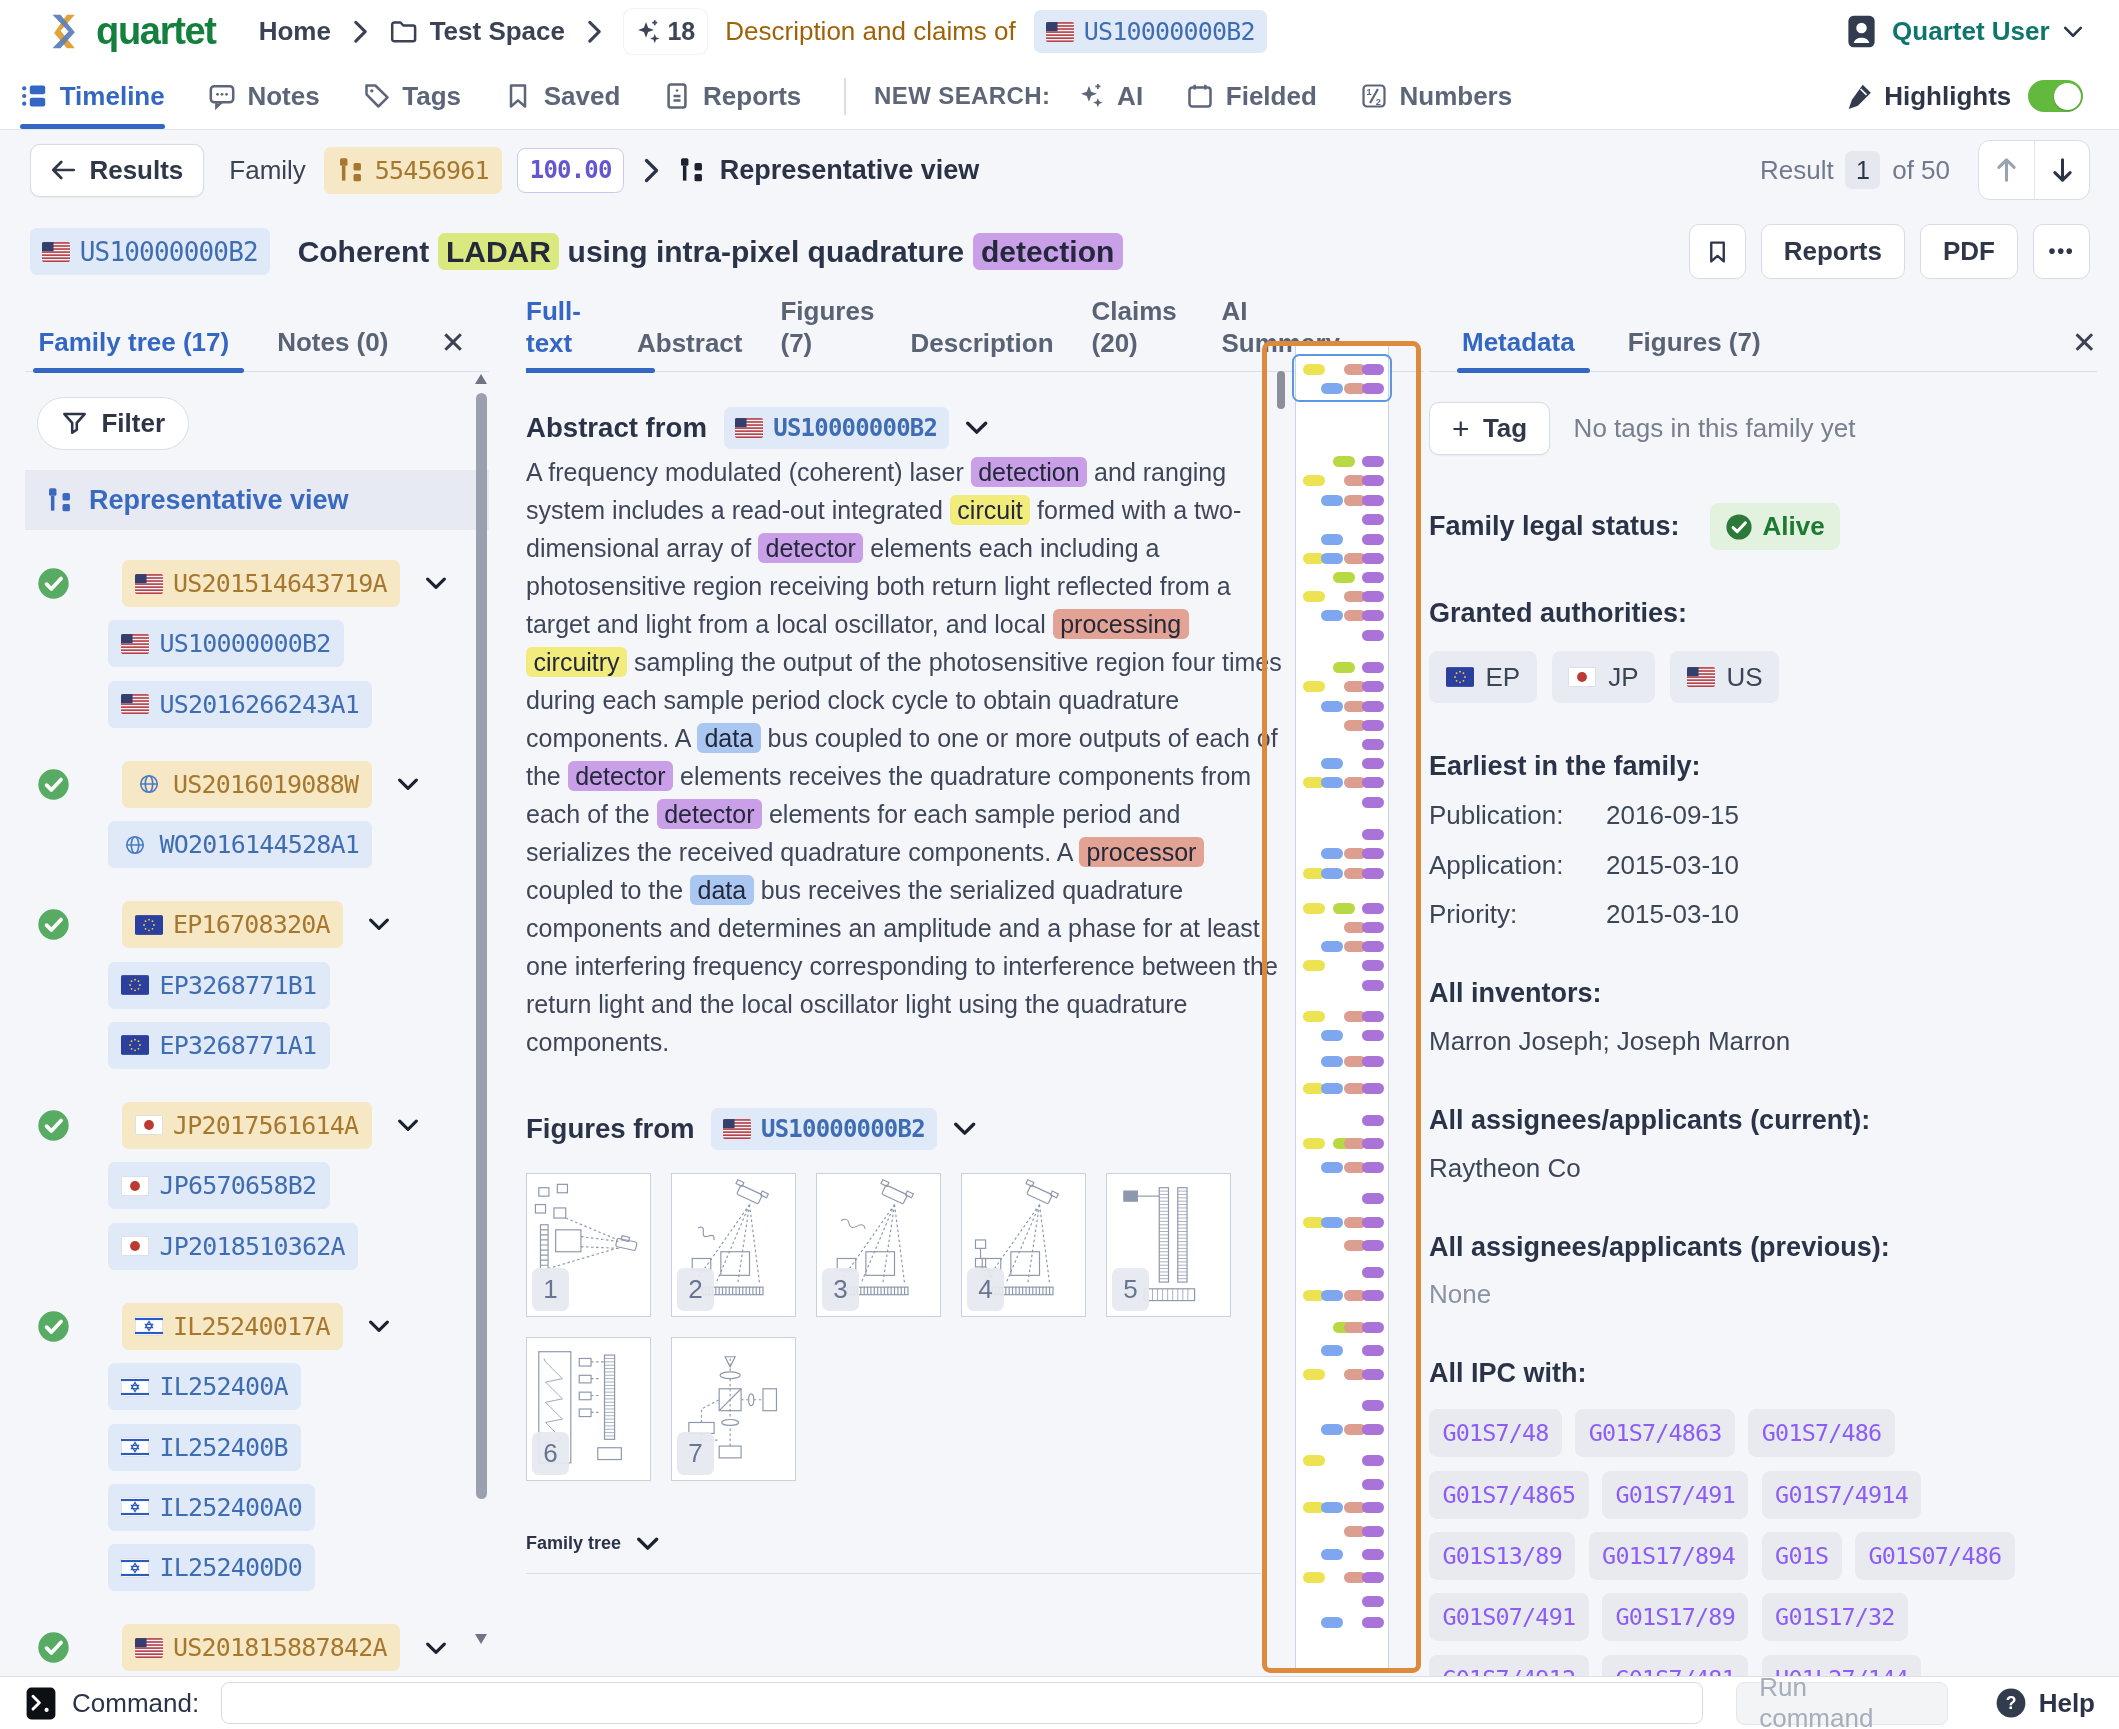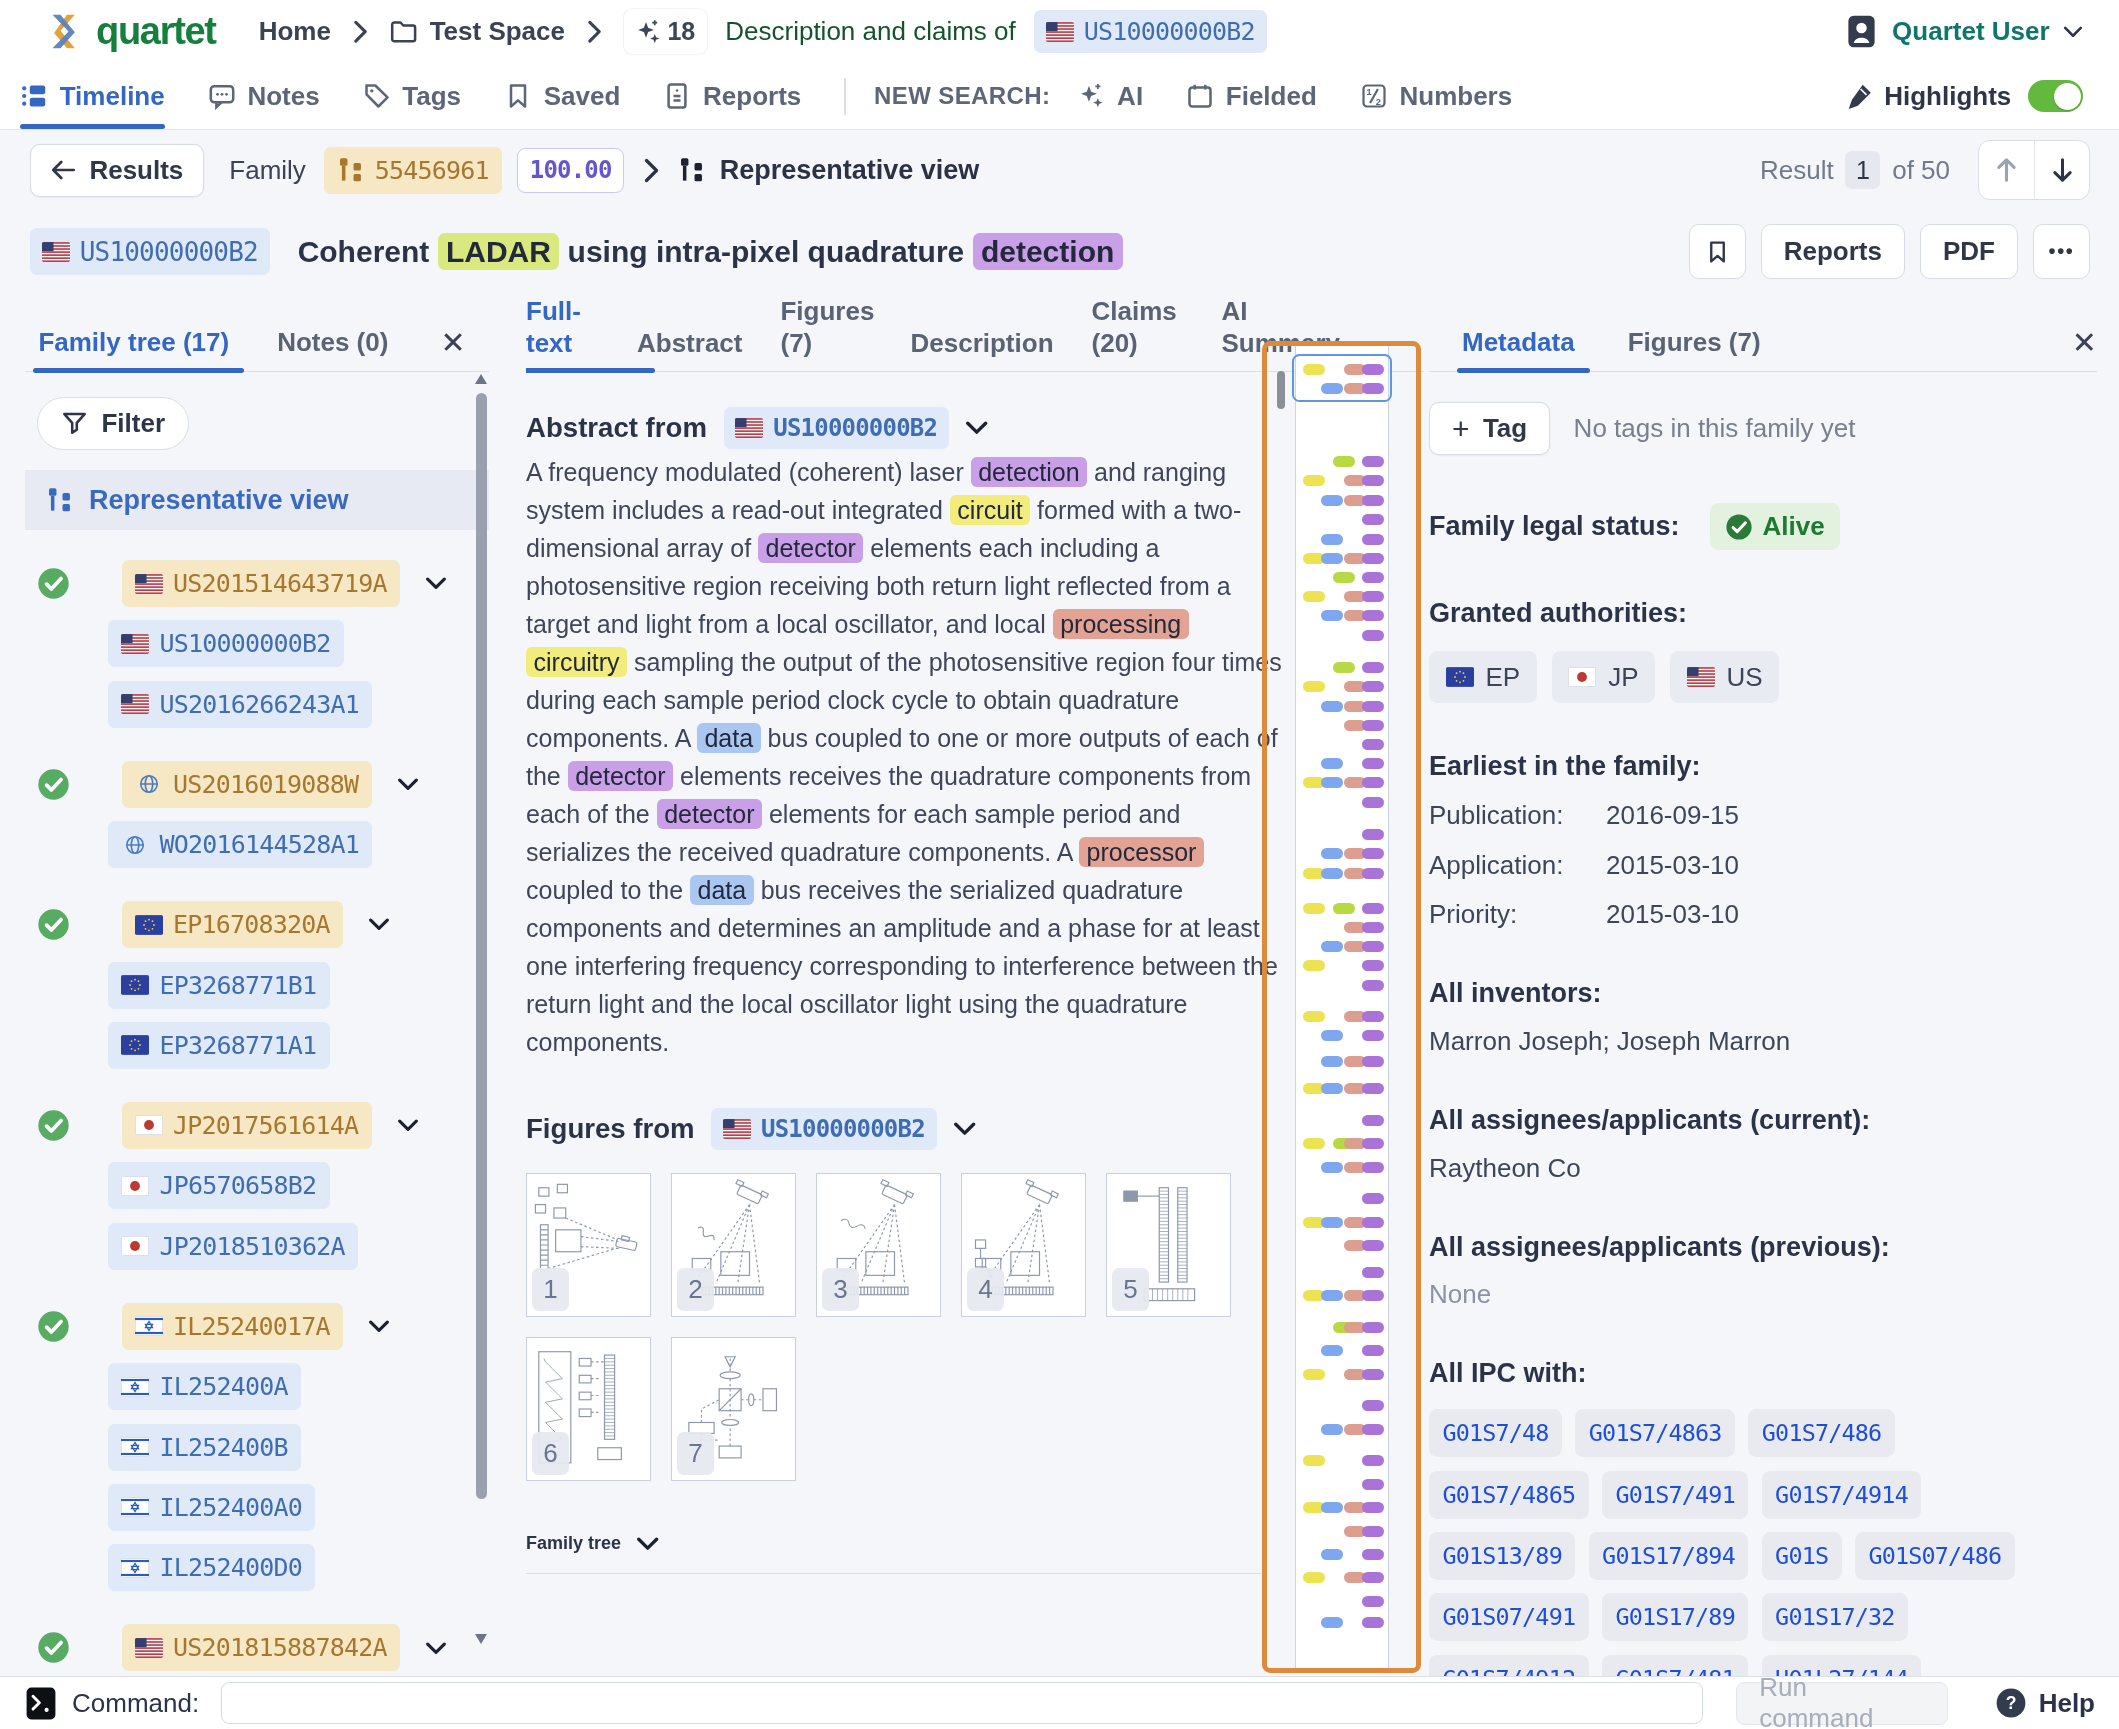--- a/index.html
+++ b/index.html
@@ -7,21 +7,21 @@
 body{font-family:"Liberation Sans",sans-serif;color:#2e3547}
 .app{position:relative;width:2120px;height:1730px;background:#f4f6f9;overflow:hidden}
 svg{display:block}
 .mono{font-family:"DejaVu Sans Mono",monospace;letter-spacing:-0.8px}
 
 
 .header1{position:absolute;left:0;top:0;width:2120px;height:63px;background:#fff;display:flex;align-items:center;padding:0 37px 0 43px}
 .logo{display:flex;align-items:center;gap:10px;margin-right:43px}
 .logo-text{font-size:38px;font-weight:800;color:#15803d;letter-spacing:-1.3px}
 .crumb{font-size:26px;font-weight:600;color:#3a4254;white-space:nowrap}
-.crumb.plain{font-weight:400;color:#14532d}
+.crumb.plain{font-weight:400;color:#a16207}
 .csep{margin:0 22px}
 .bc-item{display:flex;align-items:center;gap:11.7px}
 .ai-badge{display:flex;align-items:center;gap:6.7px;height:45px;padding:0 11.7px;background:#fff;border-radius:8.3px;box-shadow:0 0 0 0.8px #edeff4;font-size:25px;font-weight:600;color:#3d4657;margin-right:18.4px}
 .pat-badge{display:inline-flex;align-items:center;gap:10px;height:43px;padding:0 11.7px;background:#dfe9f8;border-radius:6.7px;color:#3f6db2;font-size:25px}
 .hspace{flex:1}
 .userbox{display:flex;align-items:center;gap:13.4px;font-size:26px;font-weight:700;color:#0f766e}
 
 
 .header2{position:absolute;left:0;top:63px;width:2120px;height:67px;background:#fff;border-bottom:1.7px solid #e3e6ec;display:flex;align-items:center;padding:0 37px 0 20px}
 .ntab{position:relative;display:flex;align-items:center;gap:11.7px;height:65px;margin-right:43px;font-size:26px;font-weight:700;color:#5d6678;cursor:default}
@@ -117,21 +117,21 @@
 .meta-label{margin-top:48px;font-size:27px;font-weight:700;color:#2b3348}
 .statusrow{display:flex;align-items:center;gap:30px;margin-top:48px}
 .alive{display:inline-flex;align-items:center;gap:10px;height:47px;padding:8px 15px;background:#e3f2df;border-radius:8.3px;font-size:26px;font-weight:600;color:#1d7a31}
 .authrow{display:flex;gap:15px;margin-top:22px}
 .auth{display:inline-flex;align-items:center;gap:11.7px;height:52px;padding:0 16.7px;background:#e8ebf1;border-radius:8.3px;font-size:26px;color:#3c4557}
 .kv{display:flex;margin-top:18.4px;font-size:26px;color:#3d4657}
 .kv .k{width:177px}
 .meta-val{margin-top:16.7px;font-size:26px;color:#3d4657}
 .meta-val.dim{color:#8a92a3}
 .ipc-wrap{margin-top:20px;width:626px;display:flex;flex-wrap:wrap;gap:13.4px}
-.ipc{display:inline-flex;align-items:center;height:48px;padding:0 13.4px;background:#e8eaef;border-radius:8.3px;font-size:23.4px;color:#1d4ed8}
+.ipc{display:inline-flex;align-items:center;height:48px;padding:0 13.4px;background:#e8eaef;border-radius:8.3px;font-size:23.4px;color:#8b5cf6}
 
 
 .commandbar{position:absolute;left:0;top:1676px;width:2120px;height:53px;background:#fff;border-top:1.7px solid #dcdfe6;display:flex;align-items:center;padding:0 25px}
 .cmd-lbl{font-size:26px;color:#2b3348;margin:0 22px 0 15px}
 .cmd-input{width:1511px;height:42px;border:1.7px solid #d5dae2;border-radius:8.3px;background:#fff;font-size:23.4px;padding:0 16.7px;color:#2e3547;outline:none;font-family:"Liberation Sans",sans-serif}
 .runbtn{margin-left:33px;height:43px;padding:0 22px;background:#f3f4f6;border:1.7px solid #e4e6eb;border-radius:8.3px;font-size:26px;color:#a6adbc;display:inline-flex;align-items:center}
 .helpbox{display:flex;align-items:center;gap:11.7px;margin-left:47px;font-size:26px;font-weight:600;color:#2b3348}
 
 .flag svg{width:28px;height:20px;border-radius:1.7px}
 .ck{width:33px;height:33px}

